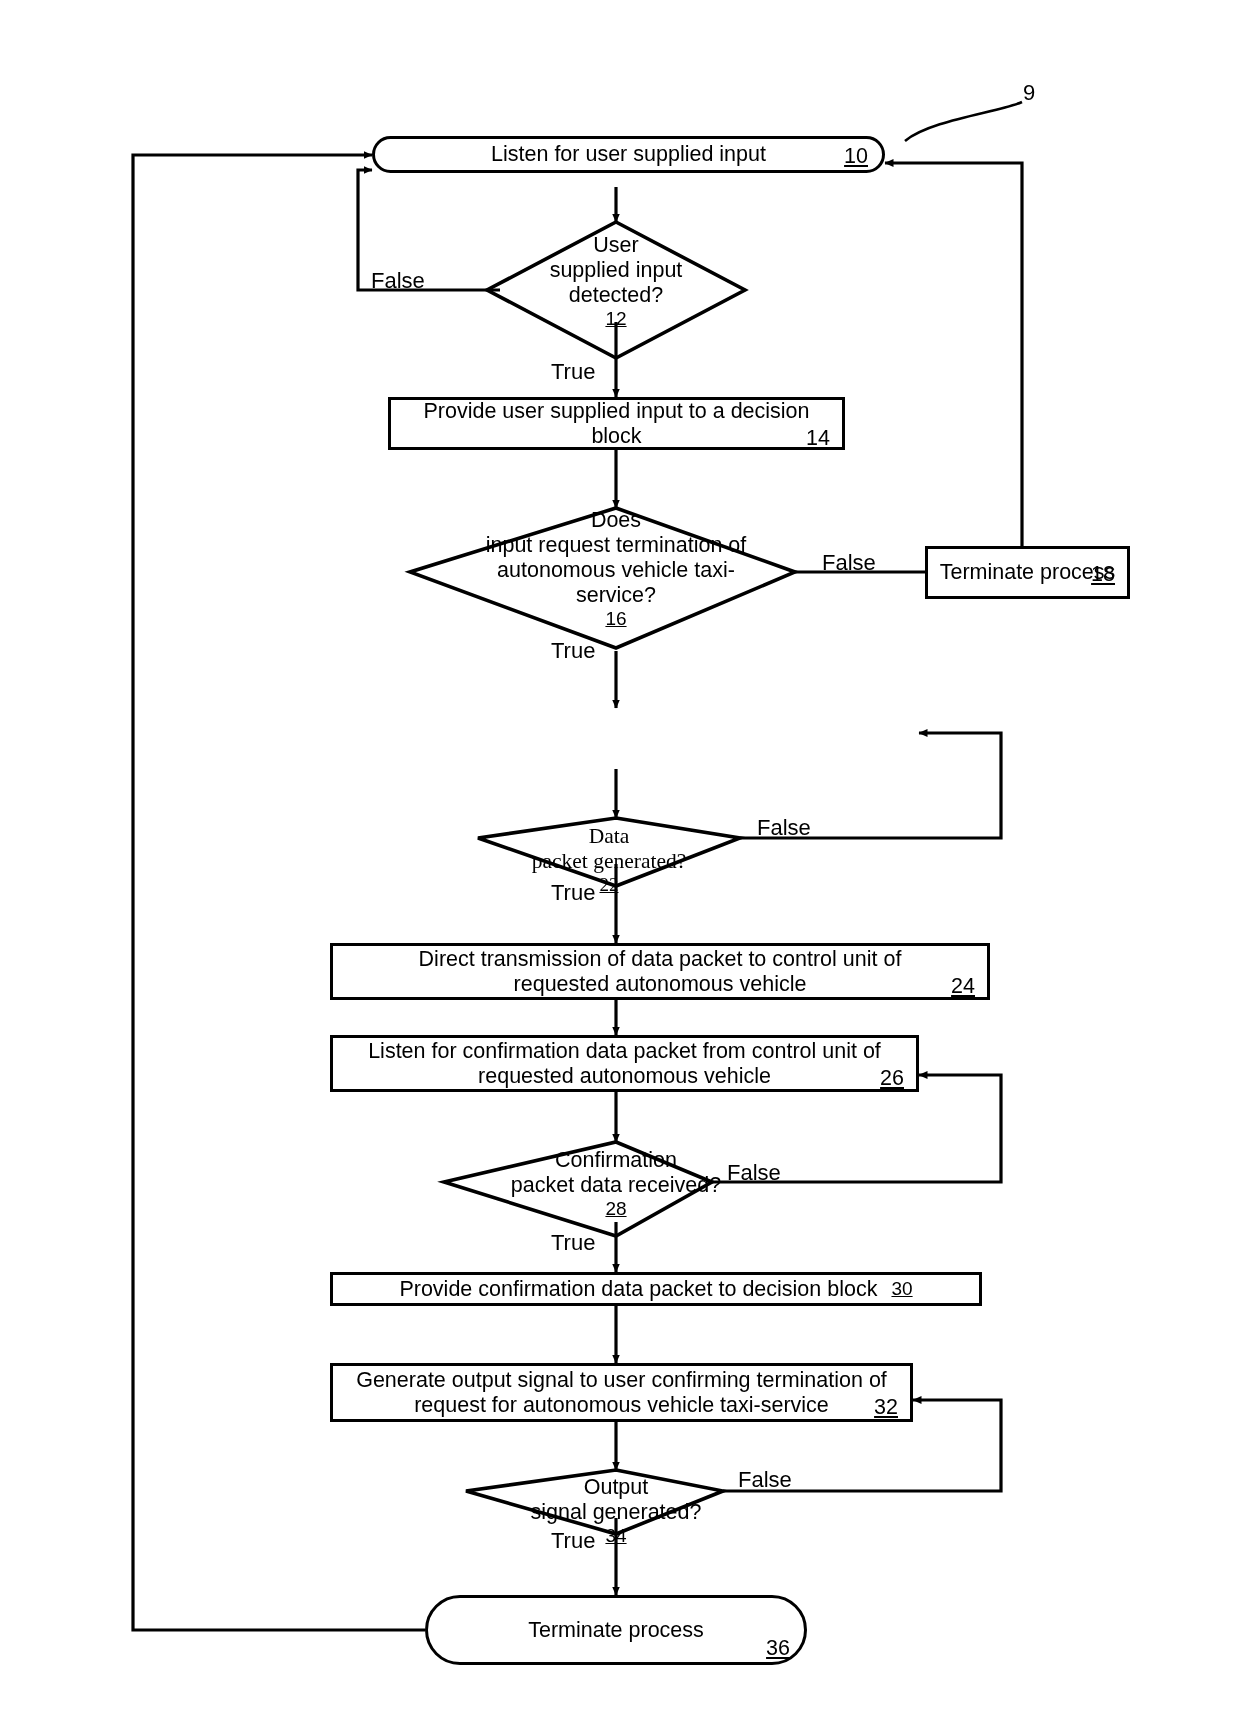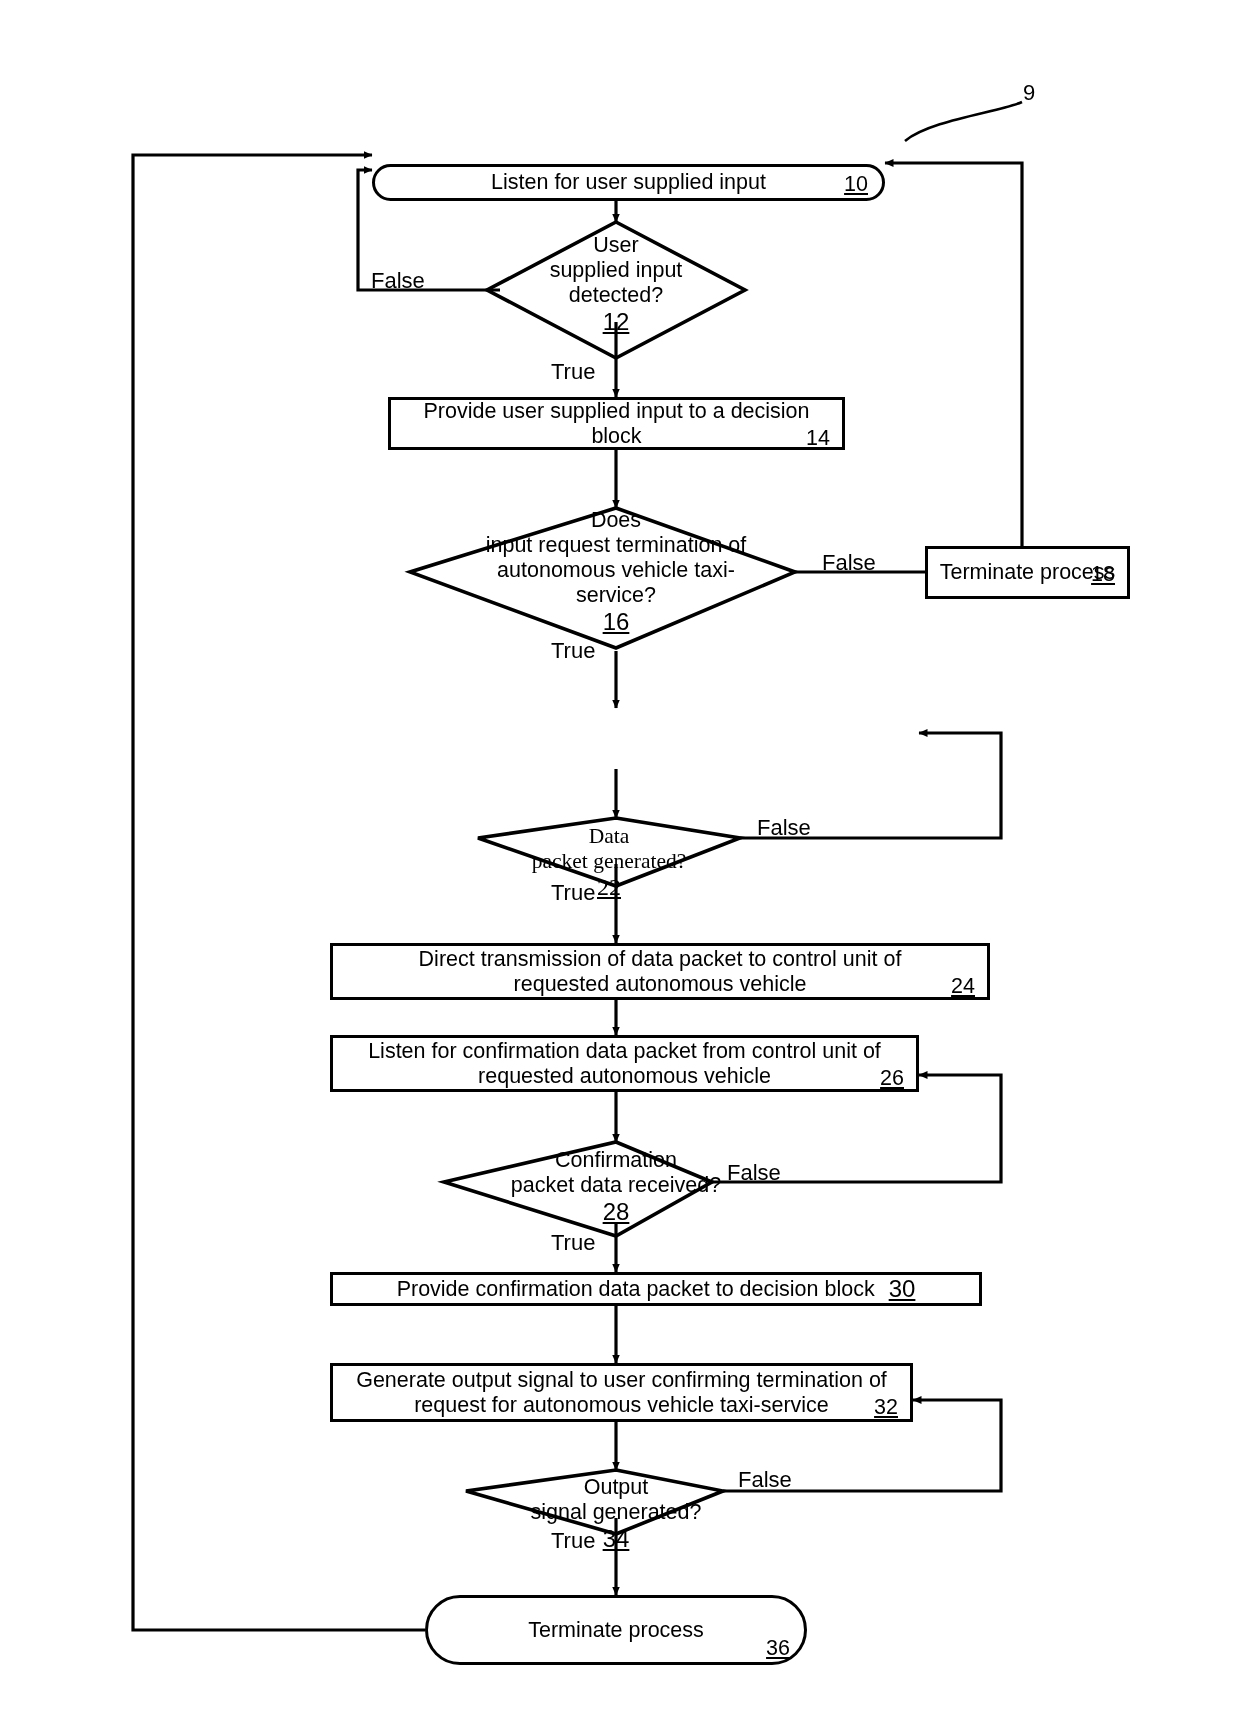--- a/index.html
+++ b/index.html
@@ -50,21 +50,21 @@
   }
   .dec-label {
     position: absolute;
     text-align: center;
     font-size: 21.5px;
     line-height: 1.16;
     pointer-events: none;
   }
   .ref {
     text-decoration: underline;
-    font-size: 24px;
+    font-size: 19px;
     white-space: nowrap;
   }
   .proc .inner, .term .inner {
     display: block;
     width: 100%;
     position: relative;
   }
   .ref-corner {
     position: absolute;
     right: 4px;
@@ -144,21 +144,21 @@
       <path d="M616,508 L795,572 L616,648 L410,572 Z" stroke-width="3.6"></path>
 
       <path d="M616,818 L740,838 L616,886 L478,838 Z" stroke-width="3.6"></path>
 
       <path d="M616,1142 L712,1182 L616,1236 L444,1182 Z" stroke-width="3.6"></path>
 
       <path d="M616,1470 L723,1491 L616,1534 L466,1491 Z" stroke-width="3.6"></path>
     </g>
   </svg>
 
-  <div class="node term" id="n10" style="left:372px; top:164px; width:513px; height:37px;">
+  <div class="node term" id="n10" style="left:372px; top:136px; width:513px; height:37px;">
     <span class="inner">
       <span>Listen for user supplied input</span>
       <span class="ref-corner">10</span>
     </span>
   </div>
 
   <div class="dec-label" style="left:487px; top:233px; width:258px;">
     <div>User</div>
     <div>supplied input</div>
     <div>detected?</div>

